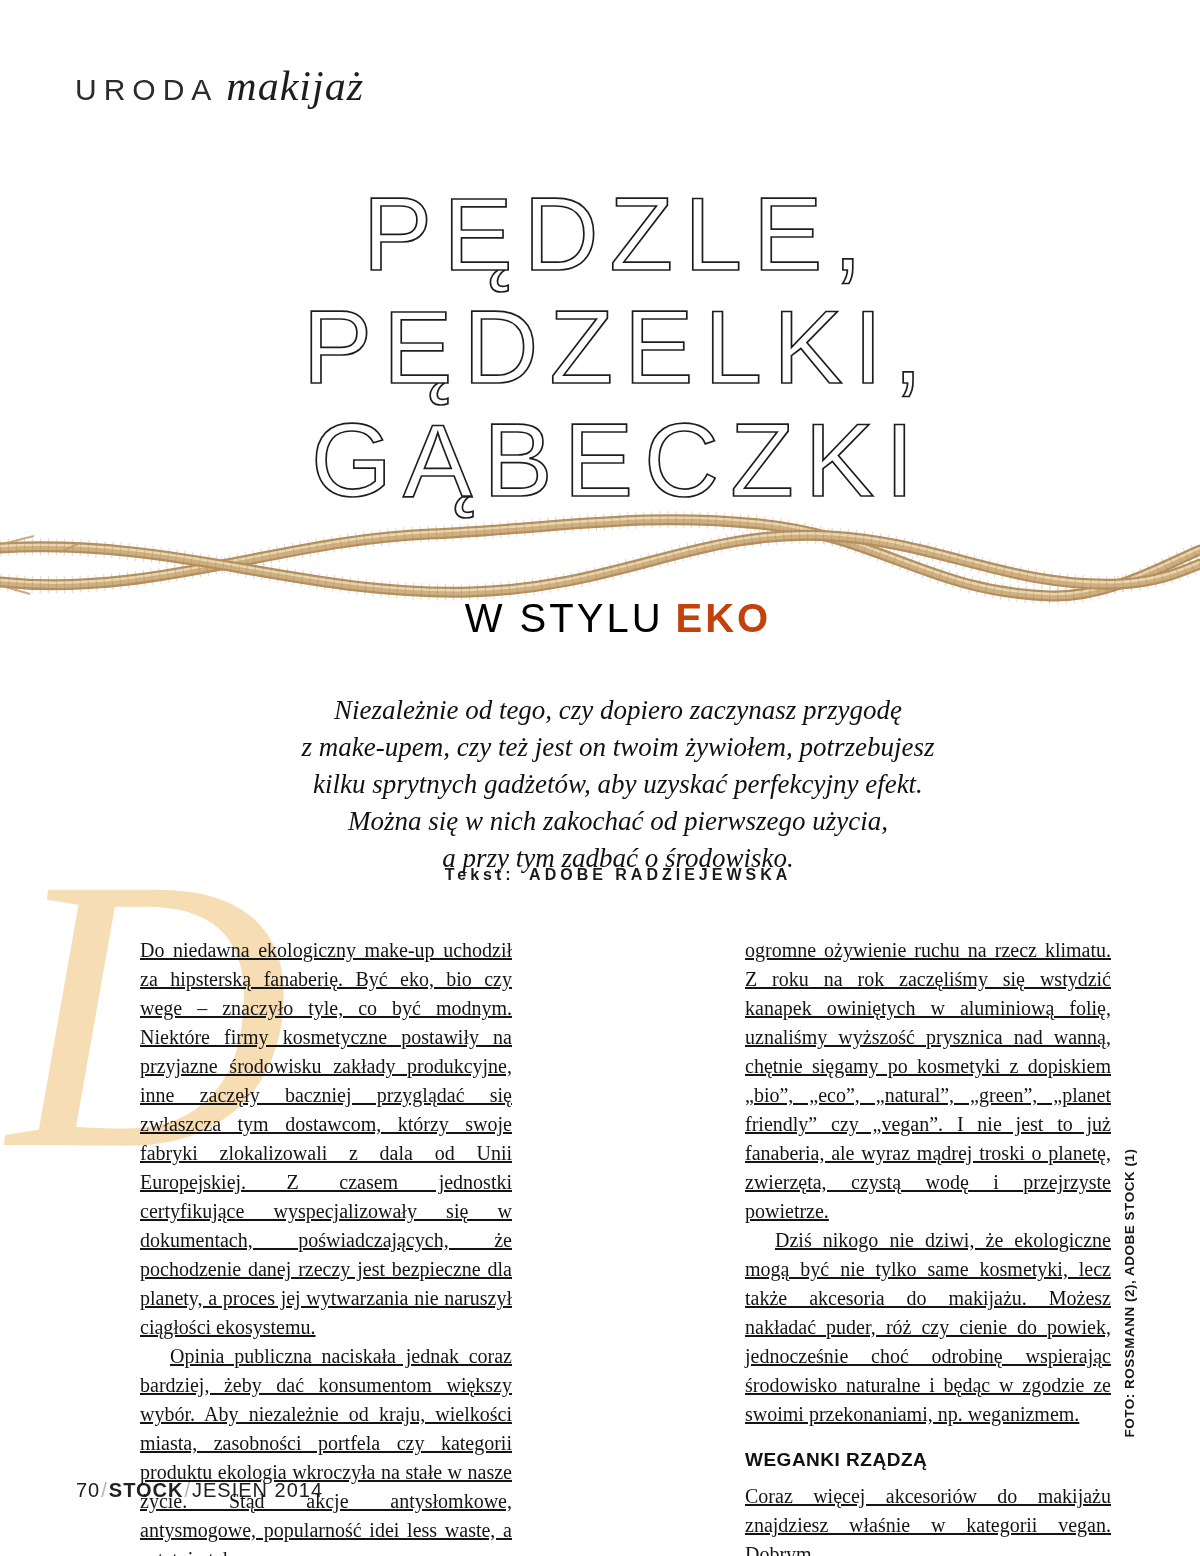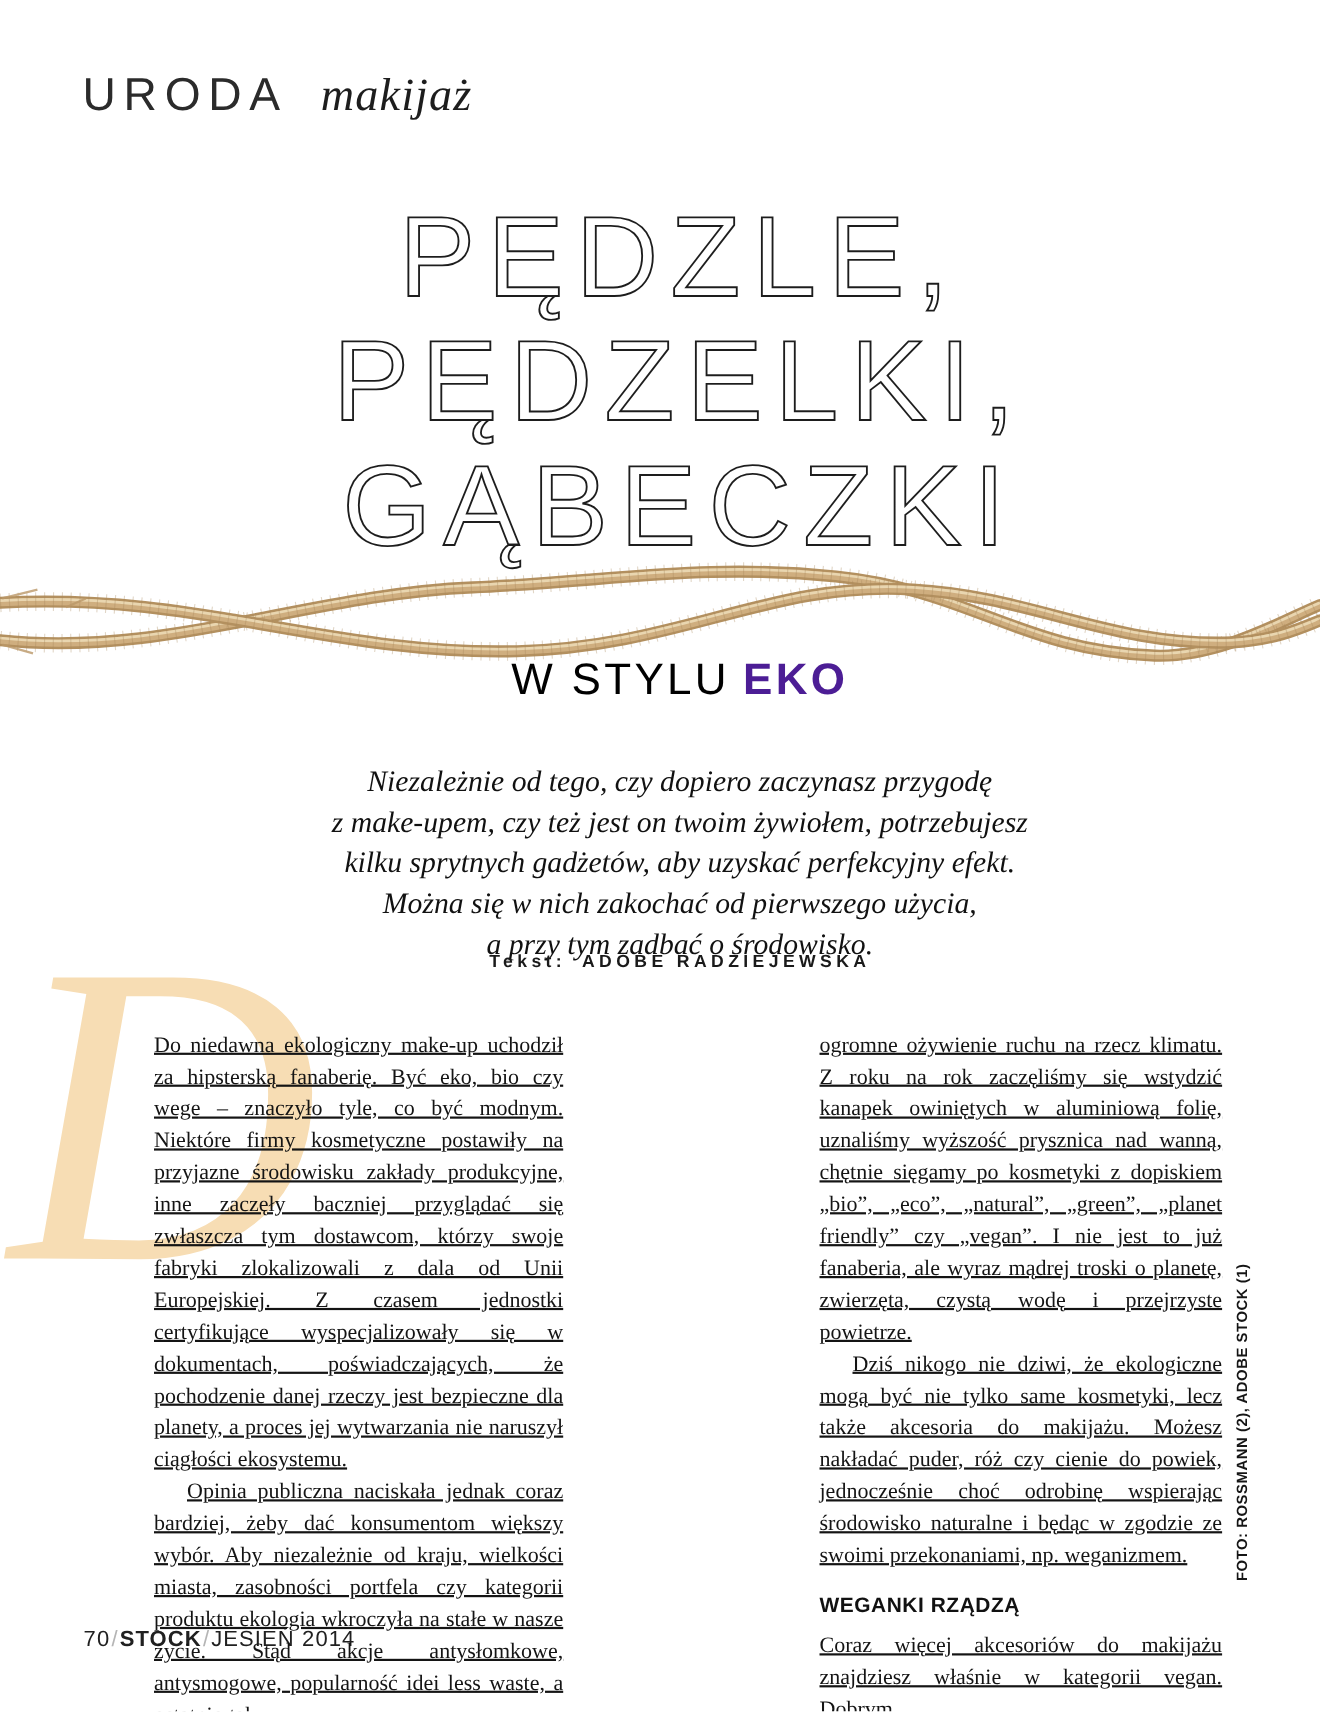--- a/index.html
+++ b/index.html
@@ -10,25 +10,25 @@
     background:#ffffff;
     overflow:hidden;
     font-family:"Liberation Sans",sans-serif;
     color:#1c1c1c;
   }
 
   
   .kicker{position:absolute;left:75px;top:62px;white-space:nowrap;}
   .kicker .section{
     font-family:"Liberation Sans",sans-serif;
-    font-size:42px;font-weight:400;letter-spacing:7px;color:#2b2b2b;
+    font-size:30px;font-weight:400;letter-spacing:7px;color:#2b2b2b;
   }
   .kicker .topic{
     font-family:"Liberation Serif",serif;
-    font-style:italic;font-size:42px;color:#1d1d1d;margin-left:30px;letter-spacing:1px;
+    font-style:italic;font-size:42px;color:#1d1d1d;margin-left:8px;letter-spacing:1px;
   }
 
   
   .title{
     position:absolute;left:0;top:178px;width:1236px;
     text-align:center;
   }
   .title .line{
     display:block;
     font-family:"Liberation Sans",sans-serif;
@@ -43,21 +43,21 @@
 
   
   .twine{position:absolute;left:0;top:500px;width:1200px;height:130px;}
 
   
   .subtitle{
     position:absolute;left:0;top:596px;width:1236px;text-align:center;
     font-size:40px;letter-spacing:3px;white-space:nowrap;
   }
   .subtitle .prefix{font-weight:300;color:#000000;}
-  .subtitle .accent{font-weight:700;color:#4c1d95;margin-left:12px;}
+  .subtitle .accent{font-weight:700;color:#c2410c;margin-left:12px;}
 
   
   .lead{
     position:absolute;left:0;top:692px;width:1236px;text-align:center;
     font-family:"Liberation Serif",serif;font-style:italic;
     font-size:27px;line-height:37px;color:#111;
   }
   .lead .lead-line{display:block;}
 
   

